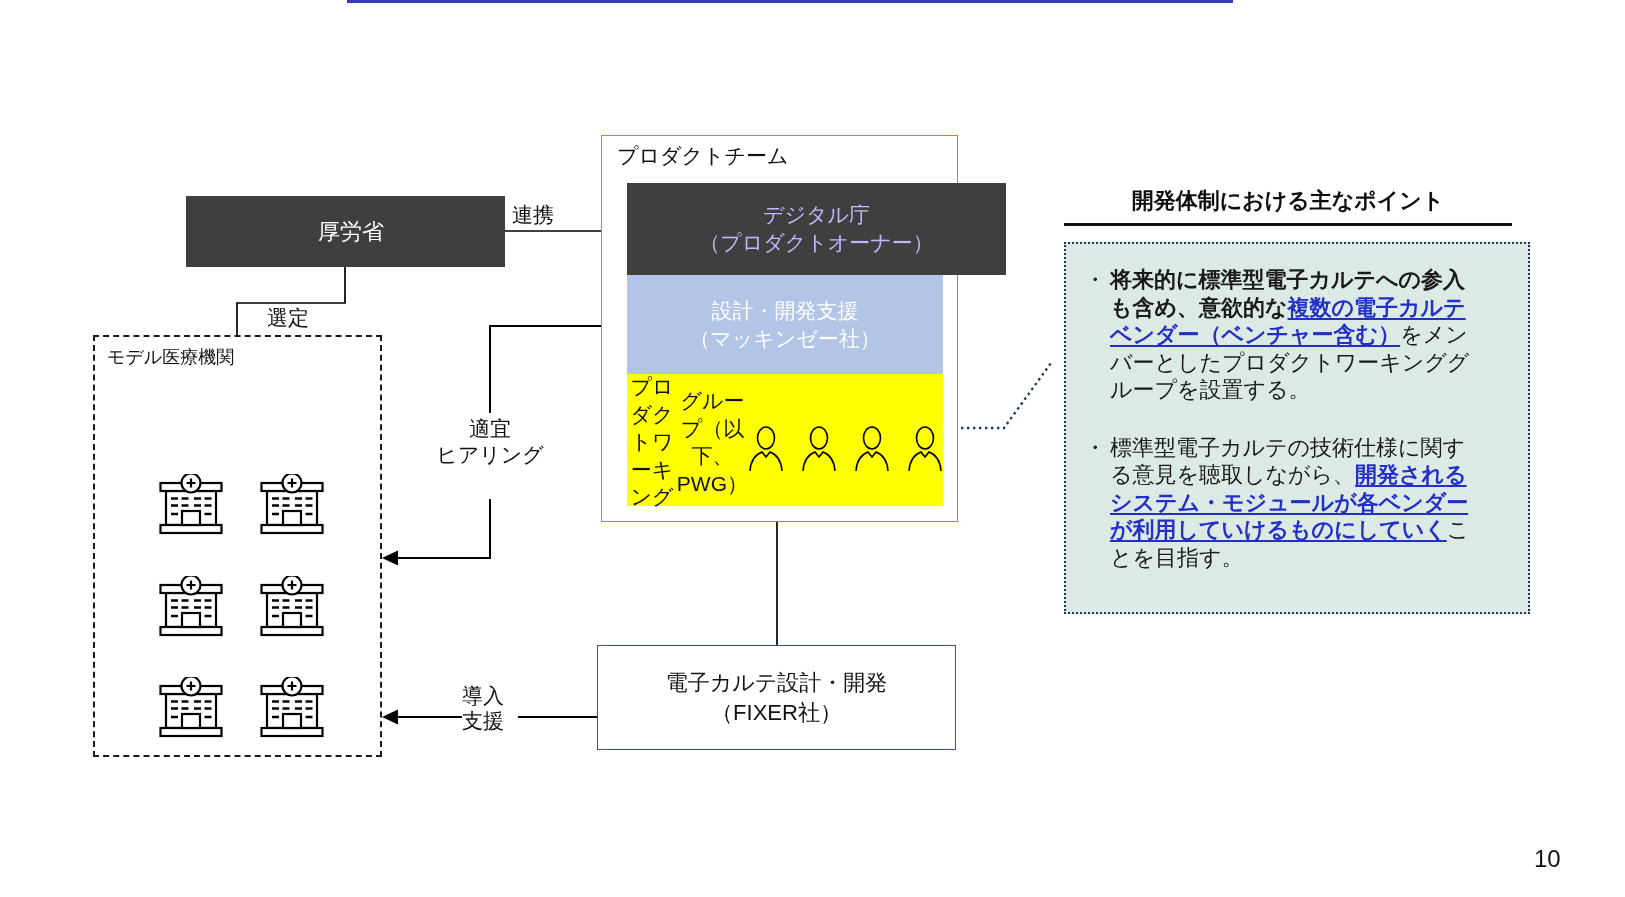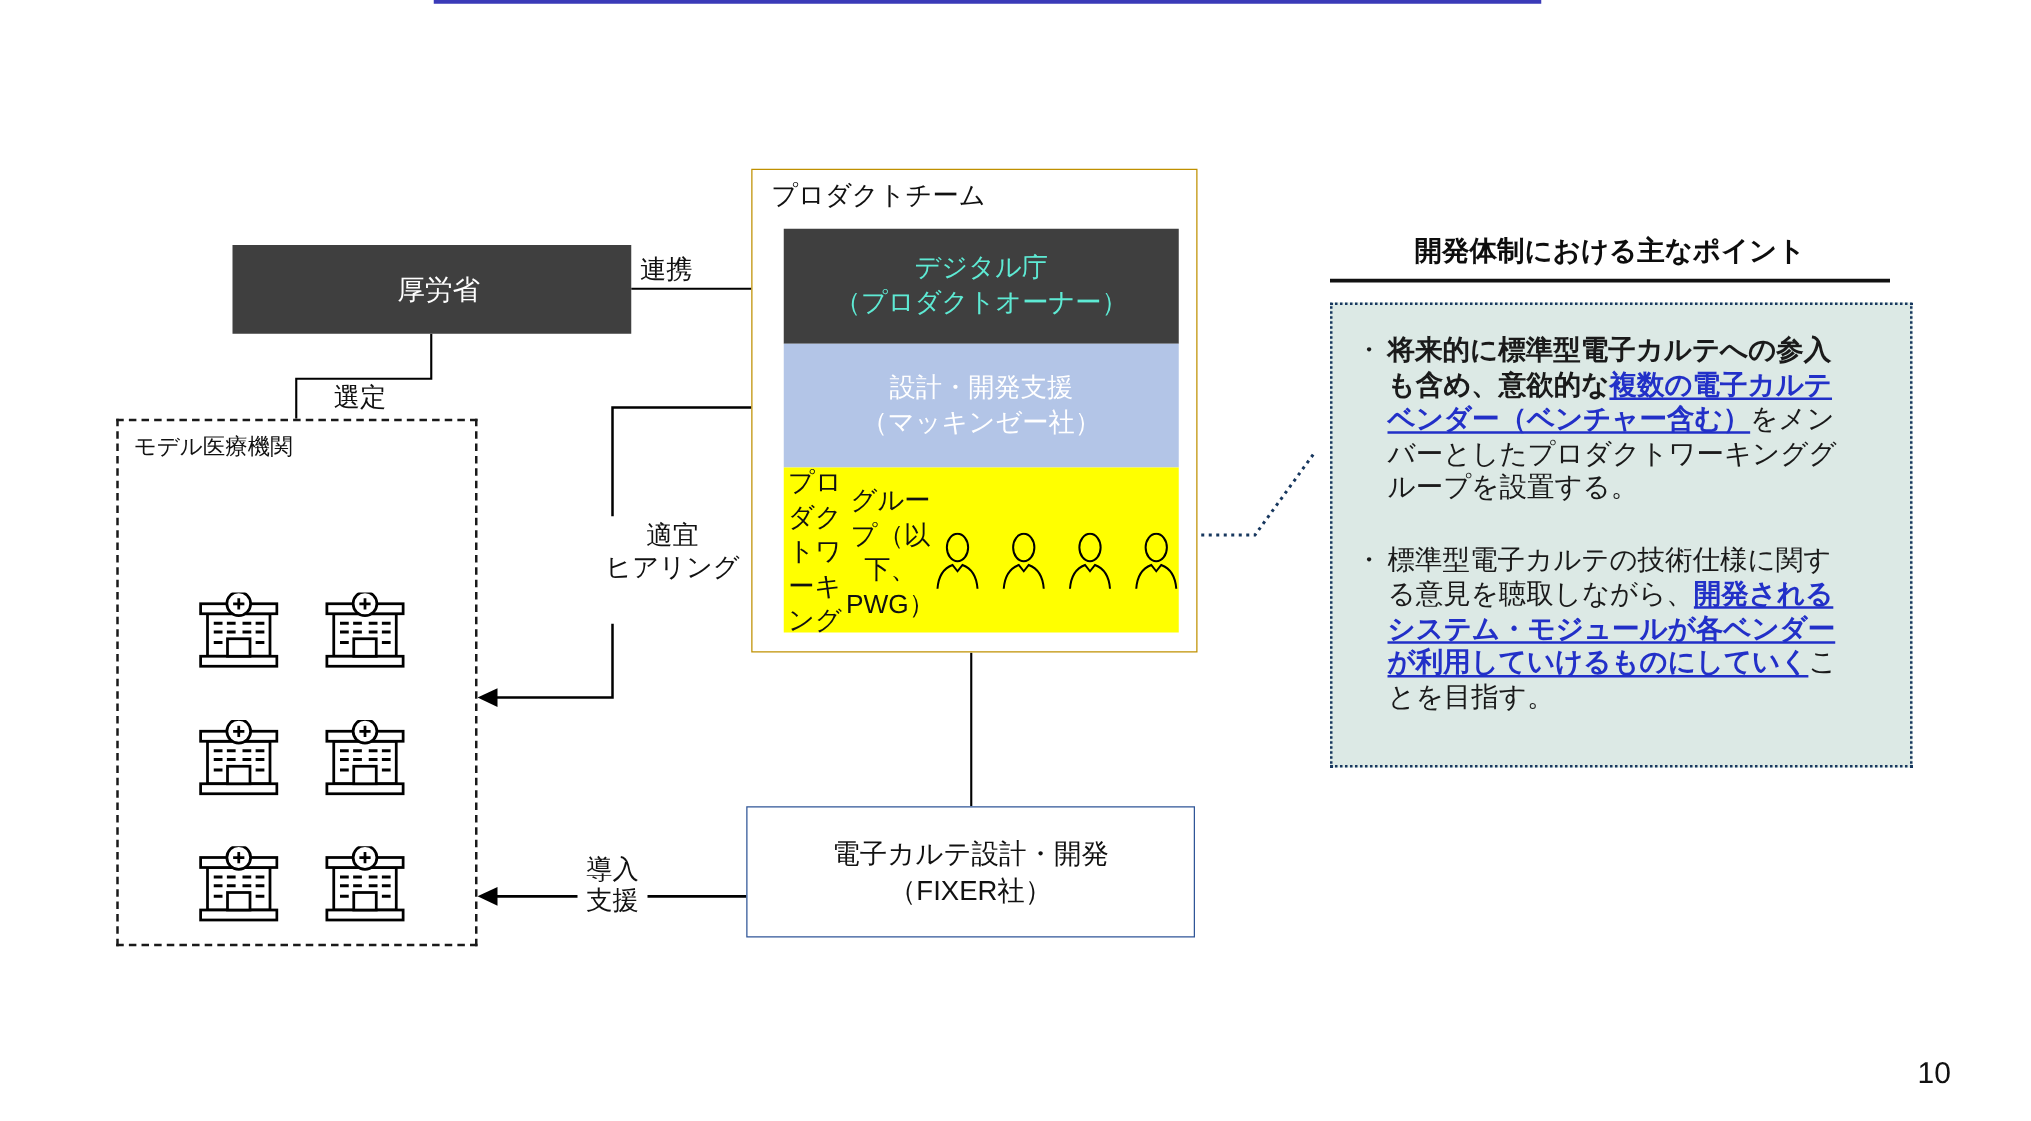--- a/index.html
+++ b/index.html
@@ -24,35 +24,35 @@
 
   .box-mhlw{left:186px;top:196px;width:319px;height:71px;background:var(--dark-box);
             color:#fff;font-size:22px;padding-left:11px;}
   .small-label{font-size:21px;color:#111;white-space:nowrap;}
   .lbl-renkei{left:512px;top:201px;width:76px;text-align:left;}
   .lbl-sentei{left:250px;top:304px;width:76px;text-align:center;}
 
   .team-box{left:601px;top:135px;width:357px;height:387px;border:1.6px solid var(--team-border);background:#fff;}
   .team-label{position:absolute;left:15px;top:6px;font-size:21px;color:#111;white-space:nowrap;}
 
-  .box-digital{left:627px;top:183px;width:316px;height:92px;background:var(--dark-box);
-               color:#5eead4;font-size:21px;line-height:28px;}
+  .box-digital{left:627px;top:183px;width:379px;height:92px;background:var(--dark-box);
+               color:#c4b5fd;font-size:21px;line-height:28px;}
   .box-support{left:627px;top:275px;width:316px;height:99px;background:var(--support-box);
                color:#fff;font-size:21px;line-height:28px;}
   .box-pwg{left:627px;top:374px;width:316px;height:132px;background:var(--pwg-box);
            color:#111;font-size:21px;line-height:27.5px;padding-top:4px;
            display:flex;flex-direction:row;align-items:center;text-align:center;}
   .pwg-members{display:flex;gap:17px;margin-top:13px;}
 
   .model-box{left:93px;top:335px;width:289px;height:422px;border:2.5px dashed #1a1a1a;background:#fff;}
   .model-label{position:absolute;left:12px;top:8px;font-size:18px;color:#111;white-space:nowrap;}
   .hospital{position:absolute;width:64px;height:62px;}
 
-  .lbl-hearing{left:430px;top:416px;width:120px;text-align:center;line-height:26px;background:#fff;margin-left:48px;}
-  .lbl-donyu{left:462px;top:683px;width:56px;text-align:center;line-height:25px;background:#fff;}
+  .lbl-hearing{left:430px;top:416px;width:120px;text-align:center;line-height:26px;background:#fff;}
+  .lbl-donyu{left:462px;top:683px;width:56px;line-height:25px;background:#fff;}
 
   .box-fixer{left:597px;top:645px;width:359px;height:105px;background:#fff;
              border:1.6px solid var(--fixer-border);color:#111;font-size:22px;line-height:30px;}
 
   .points-title{left:1064px;top:186px;width:448px;text-align:center;font-size:22px;font-weight:700;color:#0d0d0d;}
   .points-underline{left:1064px;top:223px;width:448px;height:3px;background:#111;}
   .points-panel{left:1064px;top:242px;width:466px;height:372px;background:var(--panel-bg);
                 border:2px dotted var(--panel-border);padding:22px 0 0 18px;}
   .bullet-row{display:flex;align-items:flex-start;margin-bottom:30px;}
   .bullet-marker{width:26px;flex:none;font-size:22px;line-height:27.5px;color:#1a1a1a;}

